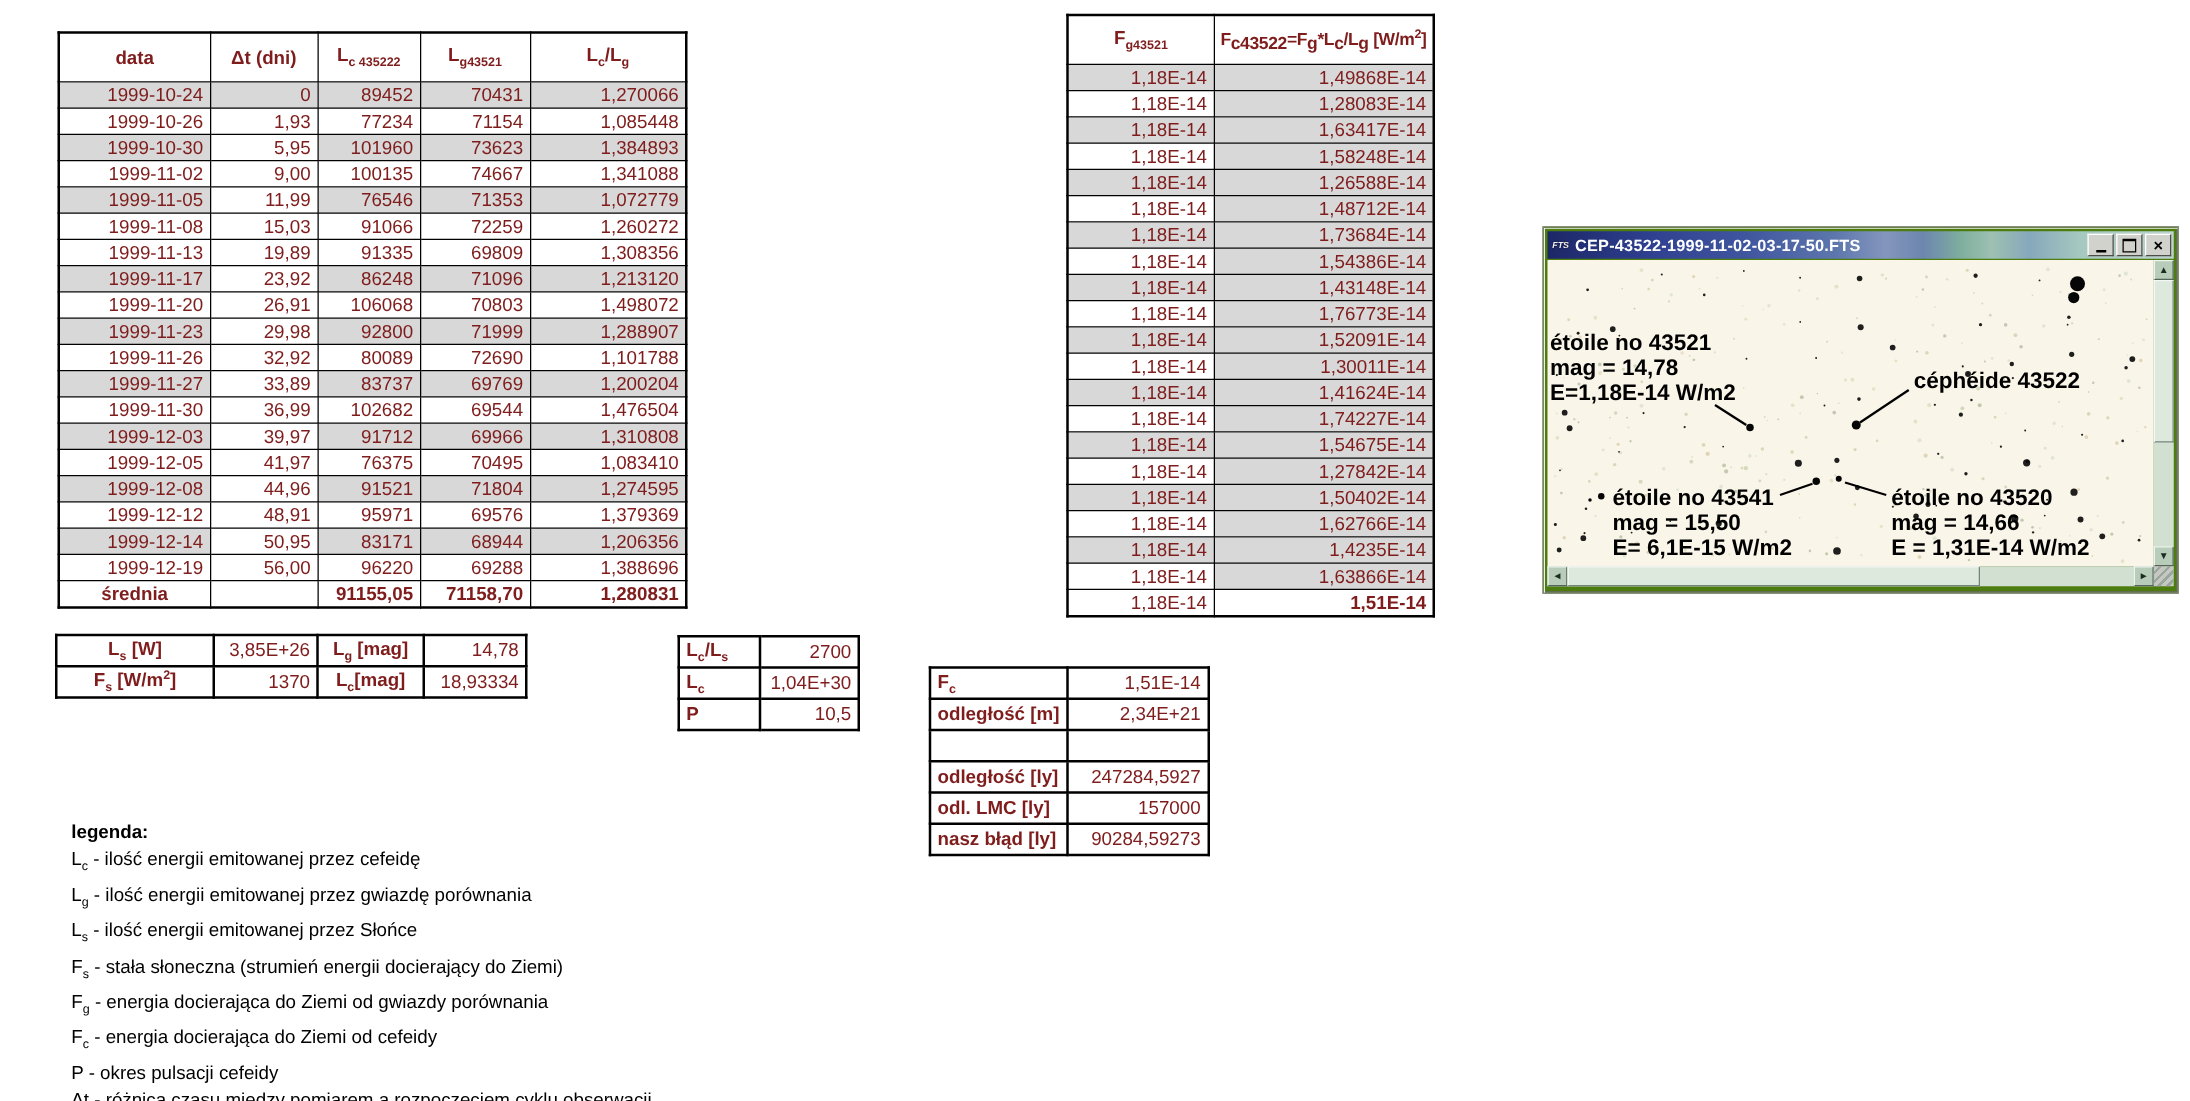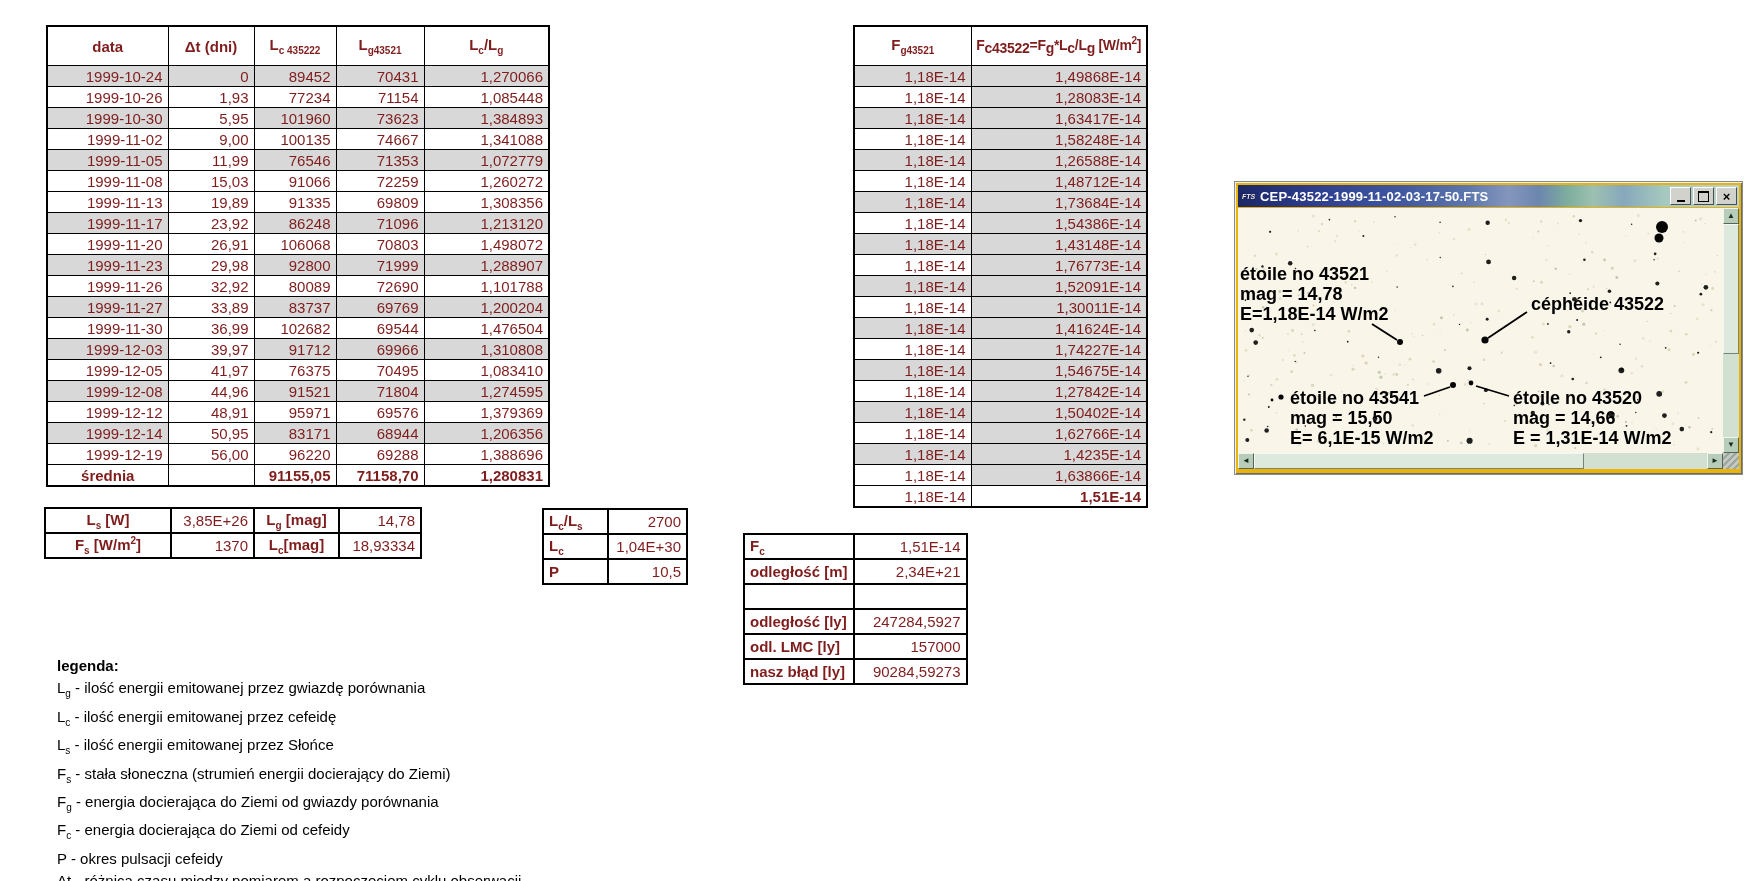--- a/index.html
+++ b/index.html
@@ -24,21 +24,21 @@
   .num{text-align:right;}
   .ctr{text-align:center;}
   .bold{font-weight:bold;}
   .shaded{background:#d8d8d8;}
   .lbl{font-weight:bold;text-align:left;}
   .lblc{font-weight:bold;text-align:center;}
   
   #legend{left:57px;top:655px;font-size:15px;line-height:22.4px;color:#000;}
   #legend .ltitle{font-weight:bold;}
   
-  .win{left:1234px;top:181px;width:507px;height:292px;background:#eab308;
+  .win{left:1234px;top:181px;width:507px;height:292px;background:#4d7c0f;
        border:1px solid #8a8a86;box-shadow:inset 1px 1px 0 #efefec, inset -1px -1px 0 #6b6b68;}
   .titlebar{left:3px;top:3px;width:501px;height:22px;display:flex;align-items:center;
     background:linear-gradient(90deg,#1c2766 0%,#2e3f8f 16%,#40569f 32%,#5d77ad 46%,
       #8496bd 54%,#6c86ae 60%,#7fae9e 66%,#9dc0b2 71%,#86a8bc 77%,#a5c8bf 85%,
       #b3cfc8 93%,#bcd4cd 100%);}
   .t-icon{width:17px;height:15px;margin:0 3px 0 2px;color:#f2f2f2;font-size:7px;
           font-weight:bold;font-style:italic;line-height:15px;text-align:center;
           text-shadow:0 0 1px #000;flex:0 0 auto;}
   .t-text{color:#fff;font-size:13px;font-weight:bold;white-space:nowrap;overflow:hidden;
           flex:1 1 auto;letter-spacing:0.2px;}
@@ -227,21 +227,21 @@
       <tr>
         <td class="ctr bold">średnia</td>
         <td class="num">&nbsp;</td>
         <td class="num bold">91155,05</td>
         <td class="num bold">71158,70</td>
         <td class="num bold">1,280831</td>
       </tr>
     </tbody>
 </table>
 
-<table class="abs t-big" style="left:853px;top:25px;">
+<table class="abs t-big" style="left:853px;top:11px;">
   <colgroup>
       <col style="width:117px">
       <col style="width:176px">
     </colgroup>
   <thead>
       <tr id="flux-head">
         <th>F<sub>g43521</sub></th>
         <th class="flux-h">F<sub>c43522</sub>=F<sub>g</sub>*L<sub>c</sub>/L<sub>g</sub> [W/m<sup>2</sup>]</th>
       </tr>
     </thead>
@@ -406,22 +406,22 @@
       <tr>
         <td class="lbl">nasz błąd [ly]</td>
         <td class="num">90284,59273</td>
       </tr>
     </tbody>
 </table>
 
 <div id="legend" class="abs">
   <div class="ltitle">legenda:</div>
   <div id="legend-items">
+      <div>L<sub>c</sub> - ilość energii emitowanej przez cefeidę</div>
       <div>L<sub>g</sub> - ilość energii emitowanej przez gwiazdę porównania</div>
-      <div>L<sub>c</sub> - ilość energii emitowanej przez cefeidę</div>
       <div>L<sub>s</sub> - ilość energii emitowanej przez Słońce</div>
       <div>F<sub>s</sub> - stała słoneczna (strumień energii docierający do Ziemi)</div>
       <div>F<sub>g</sub> - energia docierająca do Ziemi od gwiazdy porównania</div>
       <div>F<sub>c</sub> - energia docierająca do Ziemi od cefeidy</div>
       <div>P - okres pulsacji cefeidy</div>
       <div>Δt - różnica czasu między pomiarem a rozpoczęciem cyklu obserwacji</div>
     </div>
 </div>
 
 <div class="abs win">

